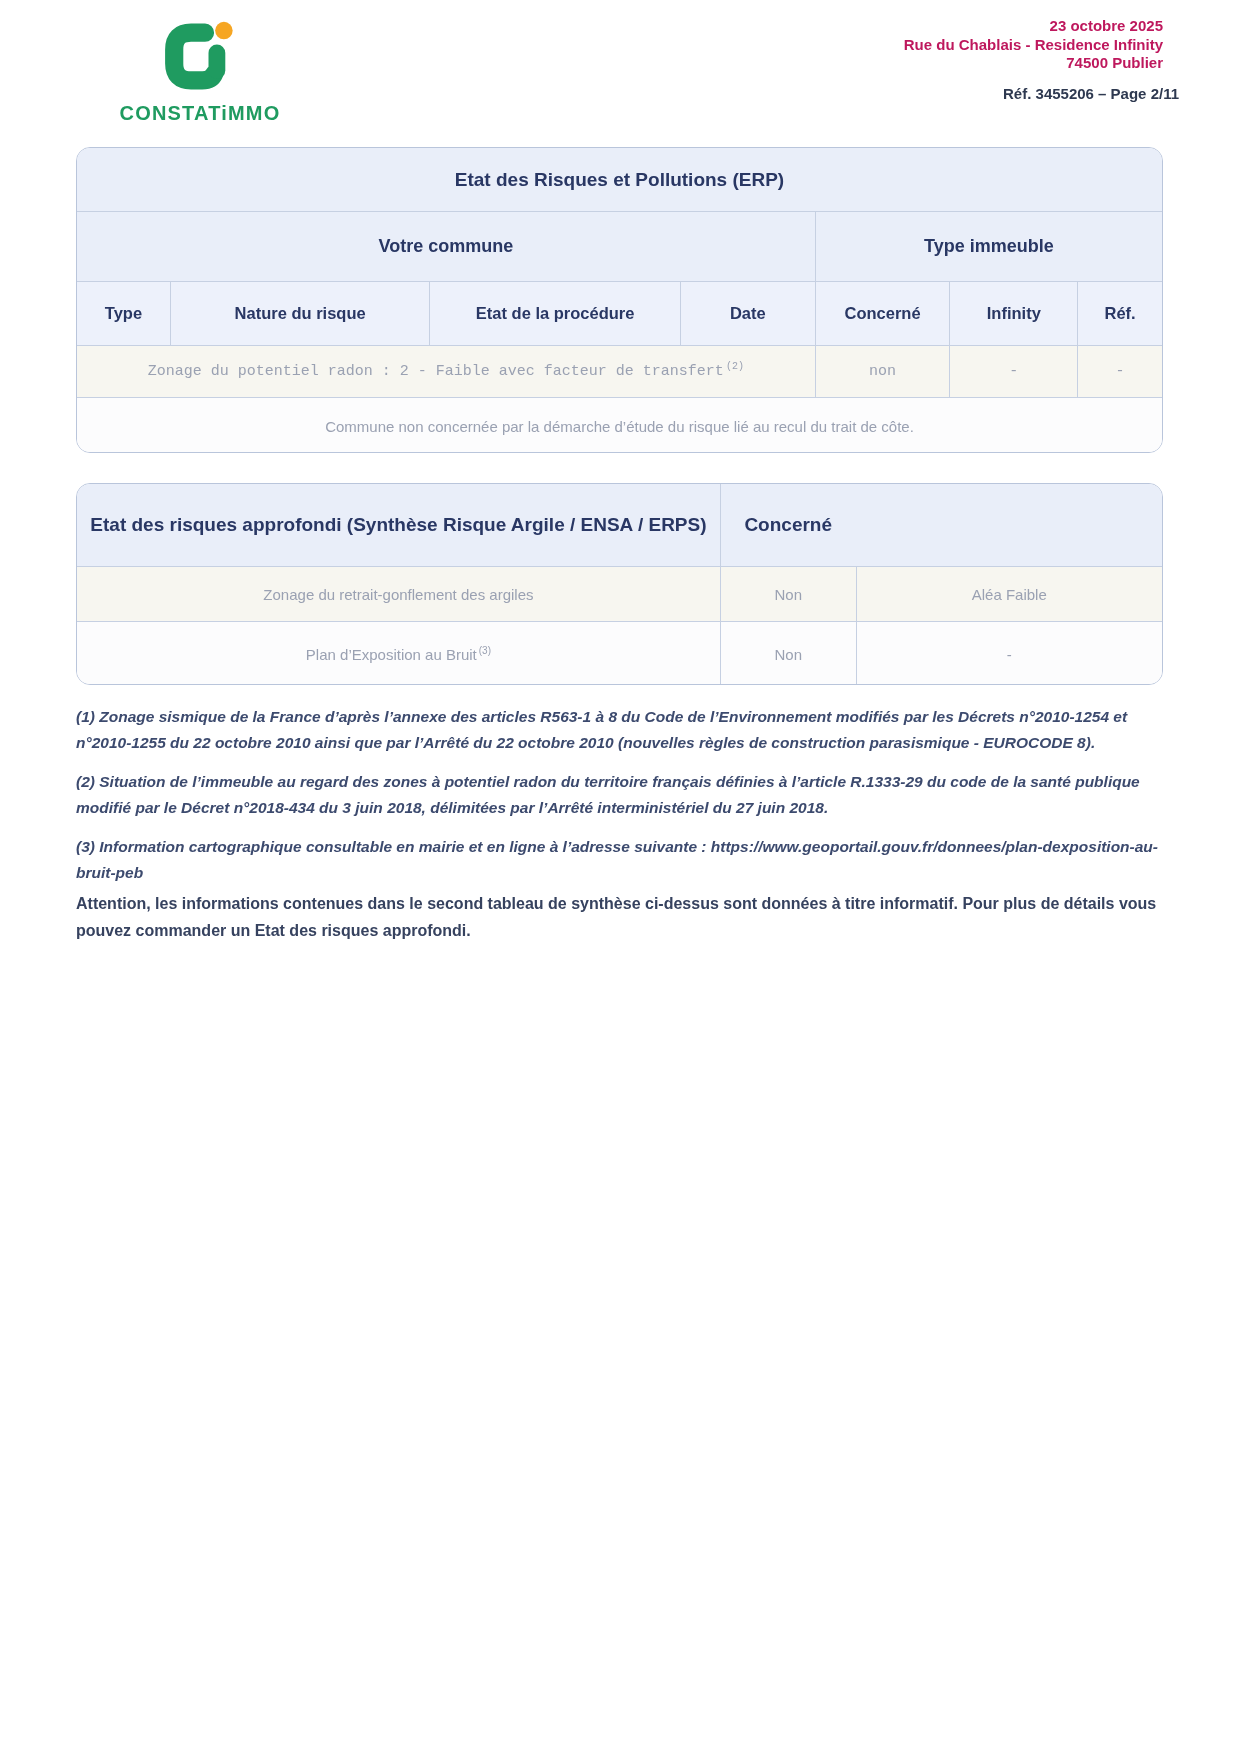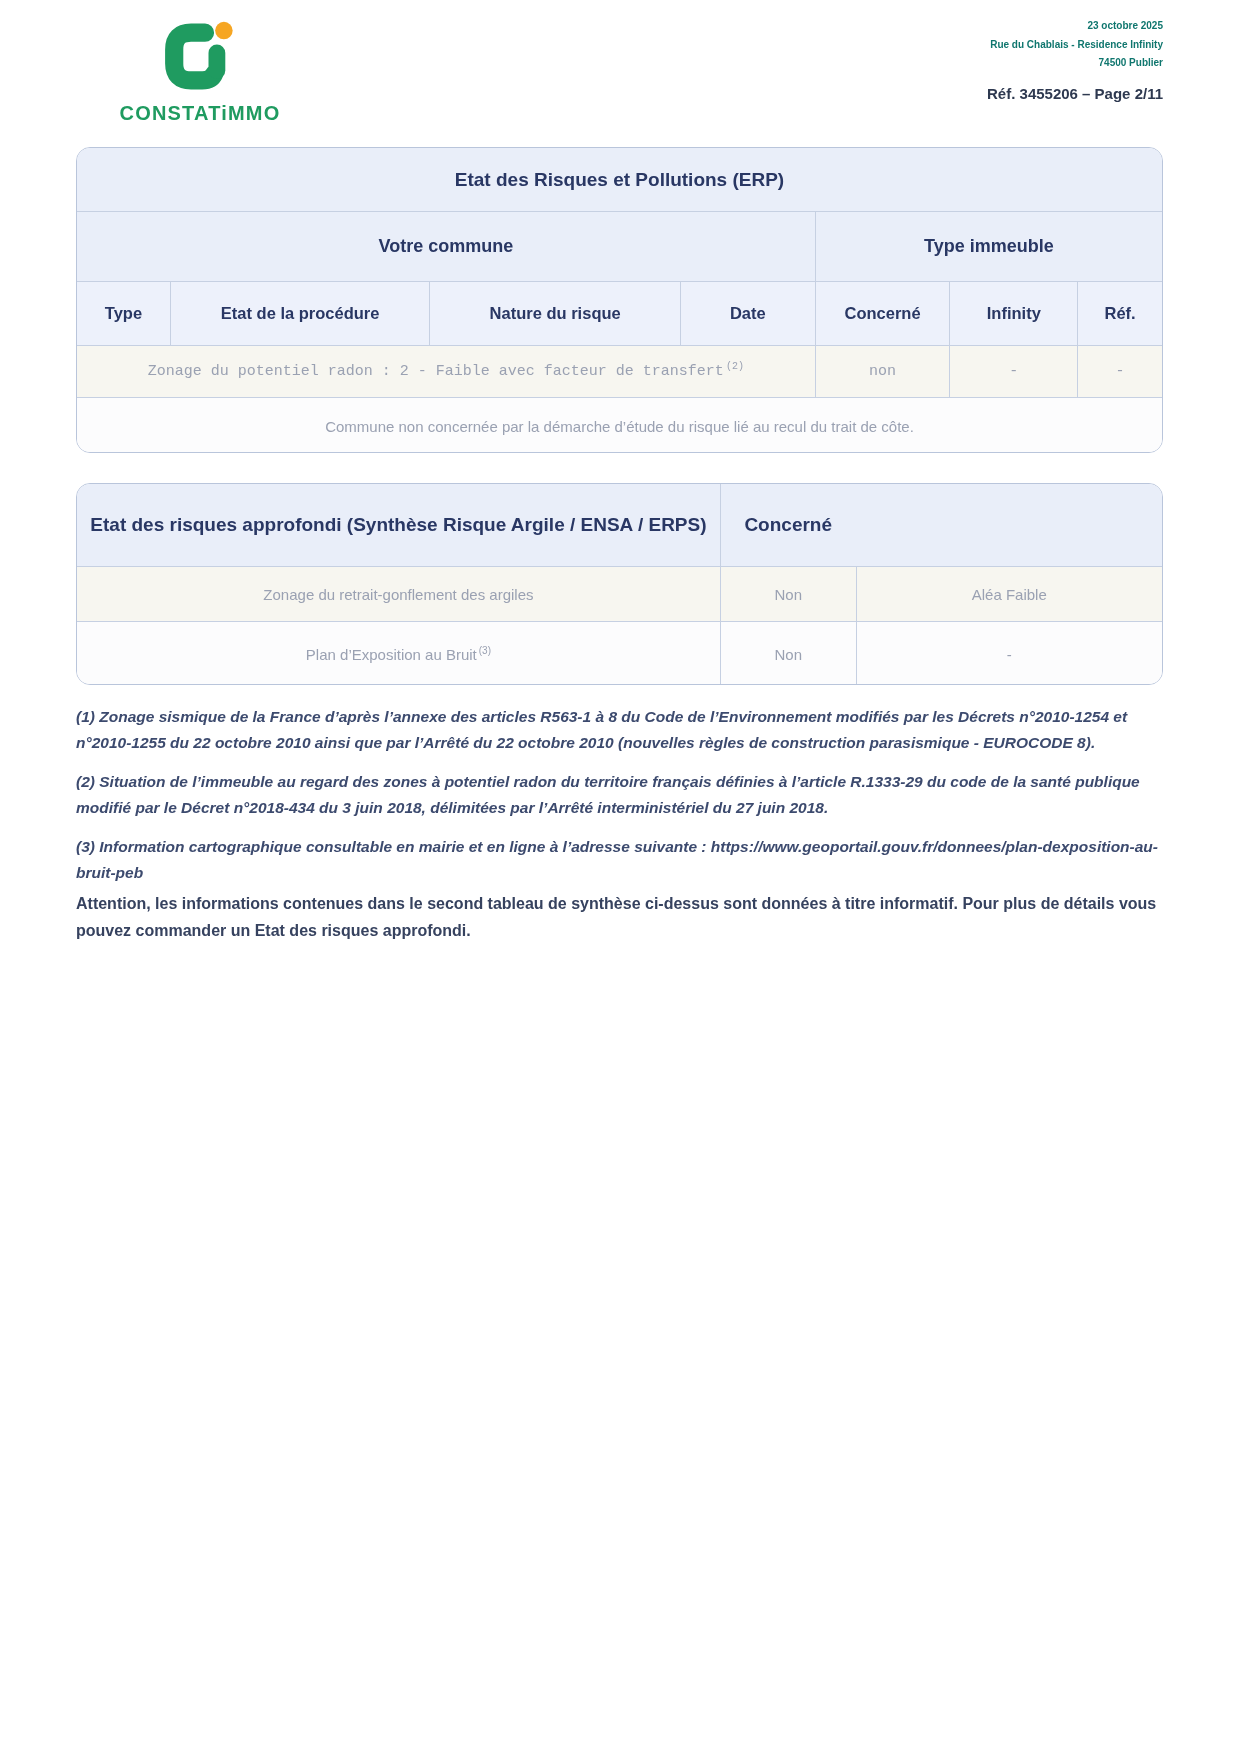--- a/index.html
+++ b/index.html
@@ -25,24 +25,24 @@
   .page{position:absolute;inset:0;}
 
   
   .logo-icon{position:absolute;left:163px;top:20px;width:70px;height:73px;}
   .brand-name{
     position:absolute;left:104px;top:102px;width:192px;text-align:center;
     font-size:20px;font-weight:700;letter-spacing:1.2px;color:var(--brand-green);
   }
   .doc-meta{
     position:absolute;top:17px;right:77px;text-align:right;
-    color:#0f766e;font-size:10px;font-weight:700;line-height:18.5px;
+    color:#be185d;font-size:15px;font-weight:700;line-height:18.5px;
   }
   .doc-ref{
-    position:absolute;top:85px;right:77px;text-align:right;
+    position:absolute;top:85px;right:61px;text-align:right;
     color:#2e3950;font-size:15px;font-weight:700;margin-left:20px;
   }
 
   
   .tbl{
     position:absolute;left:76px;width:1087px;
     border:1.5px solid var(--table-border);border-radius:14px;overflow:hidden;
     background:#fff;
   }
   .tbl-1{top:147px;height:306px;}
@@ -107,22 +107,22 @@
   <div class="tbl tbl-1">
     <div class="row t1-title-row">
       <div class="cell t1-title">Etat des Risques et Pollutions (ERP)</div>
     </div>
     <div class="row t1-section-row">
       <div class="cell t1-section">Votre commune</div>
       <div class="cell t1-section">Type immeuble</div>
     </div>
     <div class="row t1-colhead-row">
       <div class="cell">Type</div>
+      <div class="cell">Nature du risque</div>
       <div class="cell">Etat de la procédure</div>
-      <div class="cell">Nature du risque</div>
       <div class="cell">Date</div>
       <div class="cell">Concerné</div>
       <div class="cell">Infinity</div>
       <div class="cell">Réf.</div>
     </div>
     <div class="row t1-radon-row">
       <div class="cell muted">
         <span><span>Zonage du potentiel radon : 2 - Faible avec facteur de transfert</span><sup class="fn">(2)</sup></span>
       </div>
       <div class="cell muted">non</div>

